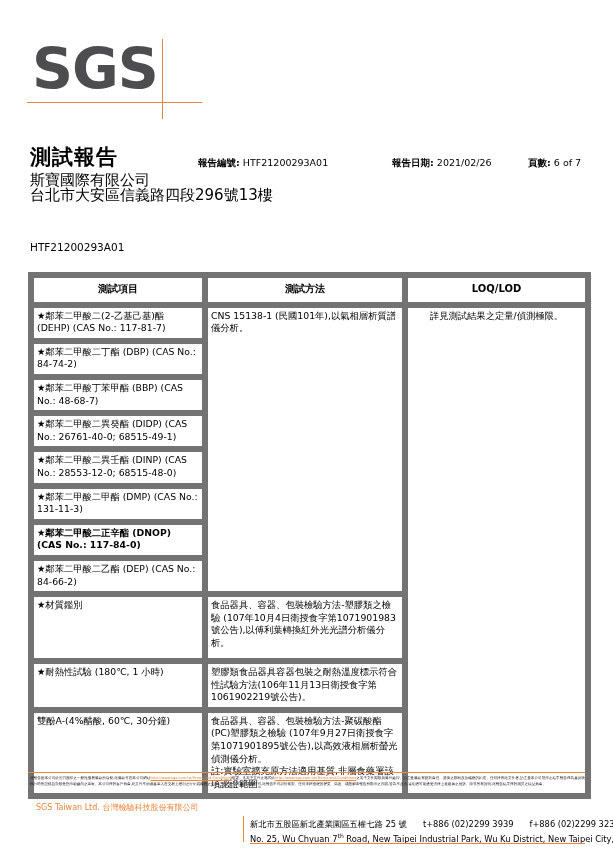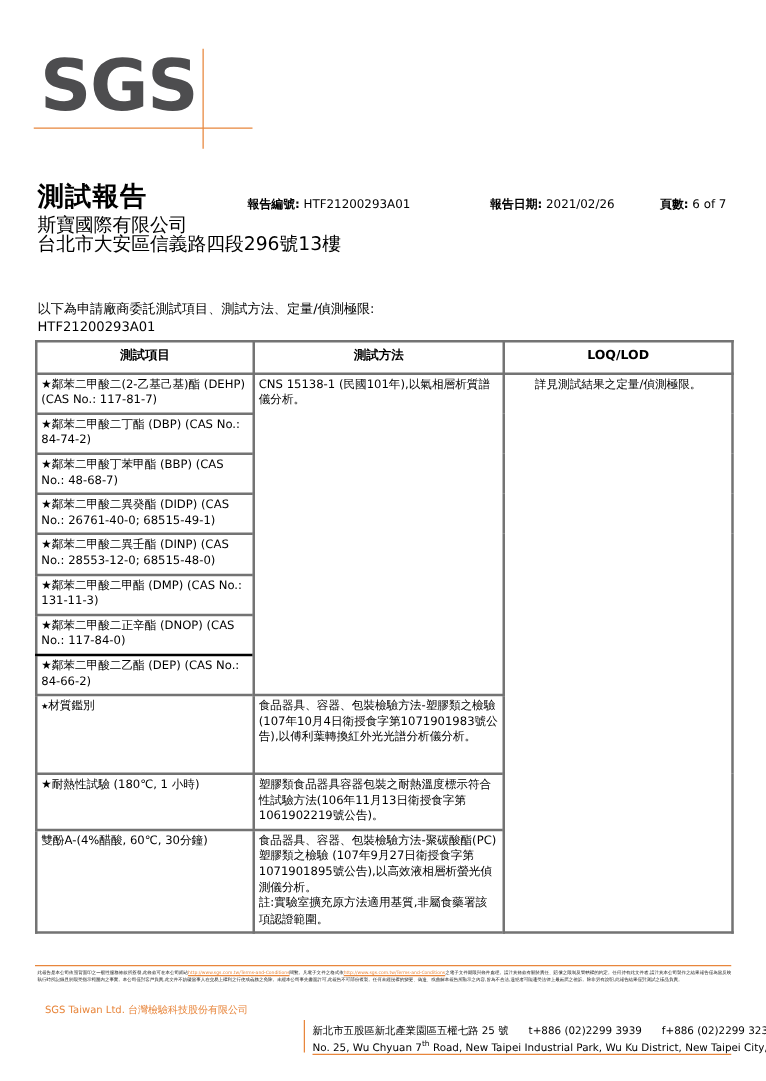--- a/index.html
+++ b/index.html
@@ -98,47 +98,47 @@
   
   table.report {
     position: absolute;
     left: 28px;
     top: 272px;
     width: 557px;
     border-collapse: collapse;
     table-layout: fixed;
   }
   table.report td, table.report th {
-    border: 2px solid #737373;
+    border: 6px solid #737373;
     vertical-align: top;
     padding: 2px 3px 3px 3px;
     font-size: 9.3px;
     line-height: 12.6px;
     font-weight: normal;
   }
   table.report thead th {
     text-align: center;
     font-weight: bold;
     font-size: 10px;
     padding: 5px 3px 6px 3px;
     border-bottom-width: 2px;
   }
   .col-item   { width: 174px; }
   .col-method { width: 200px; }
   .col-loq    { width: 183px; }
 
   td.item-cell { border-bottom: 1px solid #000; }
-  td.item-cell.thick-bottom { border-bottom: 2px solid #000; }
+  td.item-cell.thick-bottom { border-bottom: 2px solid #000; font-weight: bold; }
   td.method-cell { padding-left: 5px; }
   td.loq-cell {
     text-align: center;
     vertical-align: middle;
   }
   td.method-mid { vertical-align: middle; }
-  .tall-pad { display: block; min-height: 56px; font-family: Liberation Mono, monospace; }
+  .tall-pad { display: block; min-height: 56px; }
 
   
   .footer-rule {
     position: absolute;
     left: 28px;
     top: 772px;
     width: 557px;
     height: 1px;
     background: #e8863c;
   }
@@ -226,21 +226,20 @@
     <span class="lbl">頁數:</span>
     <span>6 of 7</span>
   </div>
 
   <div class="company">
     <div>斯寶國際有限公司</div>
     <div>台北市大安區信義路四段296號13樓</div>
   </div>
 
   <div class="intro">
-    <div>以下為申請廠商委託測試項目、測試方法、定量/偵測極限:</div>
     <div>HTF21200293A01</div>
   </div>
 
   <table class="report">
     <colgroup>
       <col class="col-item">
         <col class="col-method">
         <col class="col-loq">
     </colgroup>
     <thead>

